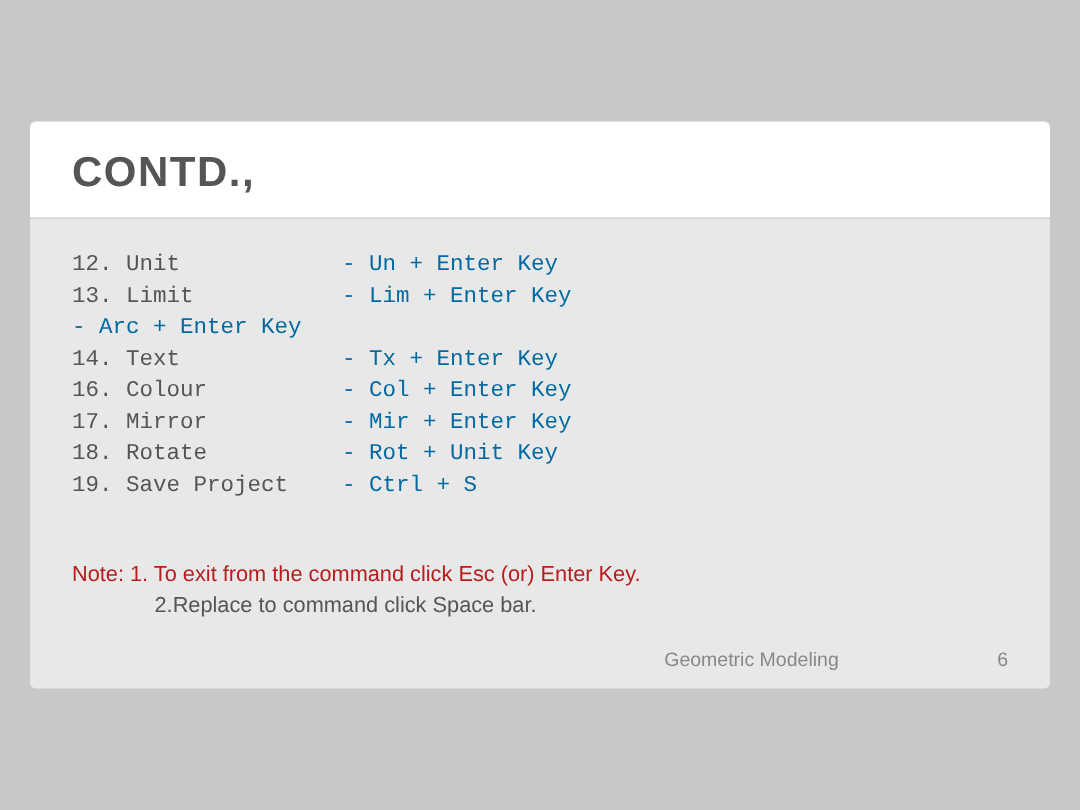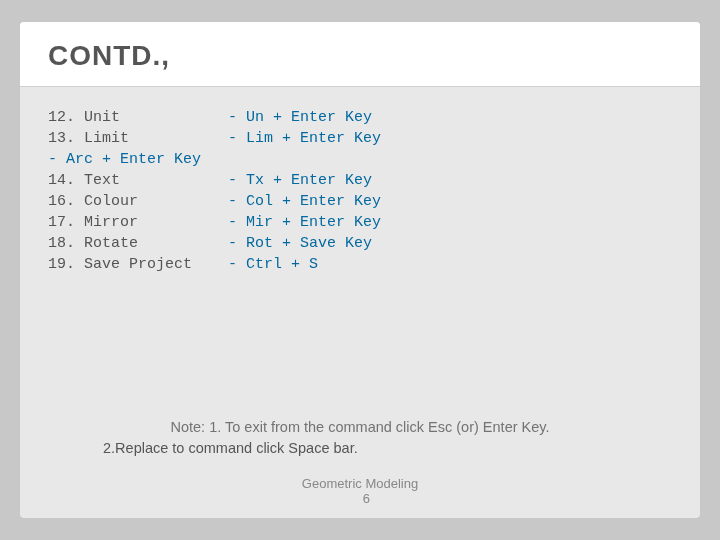--- a/index.html
+++ b/index.html
@@ -13,21 +13,21 @@
       height: 540px;
       background: #c8c8c8;
       display: flex;
       align-items: center;
       justify-content: center;
       font-family: Arial, Helvetica, sans-serif;
     }
 
     .slide {
       width: 680px;
-      height: 496px;
+      height: 378px;
       background: #e8e8e8;
       border-radius: 4px;
       display: flex;
       flex-direction: column;
       overflow: hidden;
       position: relative;
     }
 
     .slide-header {
       background: #ffffff;
@@ -73,35 +73,34 @@
     .item-shortcut {
       color: #0369a1;
     }
 
     .note-section {
       margin-top: 10px;
     }
 
     .note-line {
       font-size: 14.5px;
-      color: #737373;
+      color: #b91c1c;
       line-height: 1.5;
-      text-align: center;
     }
 
     .note-line-indent {
       font-size: 14.5px;
       color: #555555;
       line-height: 1.5;
       padding-left: 55px;
     }
 
     .slide-footer {
       display: flex;
-      flex-direction: column;
+      flex-direction: row;
       justify-content: center;
       align-items: center;
       padding: 6px 28px 12px 28px;
     }
 
     .footer-label {
       font-size: 13px;
       color: #888888;
       flex: 1;
       text-align: center;
@@ -143,21 +142,21 @@
         <div class="item-row">
           <span class="item-label">16. Colour</span>
           <span class="item-shortcut">- Col + Enter Key</span>
         </div>
         <div class="item-row">
           <span class="item-label">17. Mirror</span>
           <span class="item-shortcut">- Mir + Enter Key</span>
         </div>
         <div class="item-row">
           <span class="item-label">18. Rotate</span>
-          <span class="item-shortcut">- Rot + Save Key</span>
+          <span class="item-shortcut">- Rot + Unit Key</span>
         </div>
         <div class="item-row">
           <span class="item-label">19. Save Project</span>
           <span class="item-shortcut">- Ctrl + S</span>
         </div>
       </div>
 
     <div class="note-section">
       <div class="note-line">Note: 1. To exit from the command click Esc (or) Enter Key.</div>
       <div class="note-line-indent">2.Replace to command click Space bar.</div>

